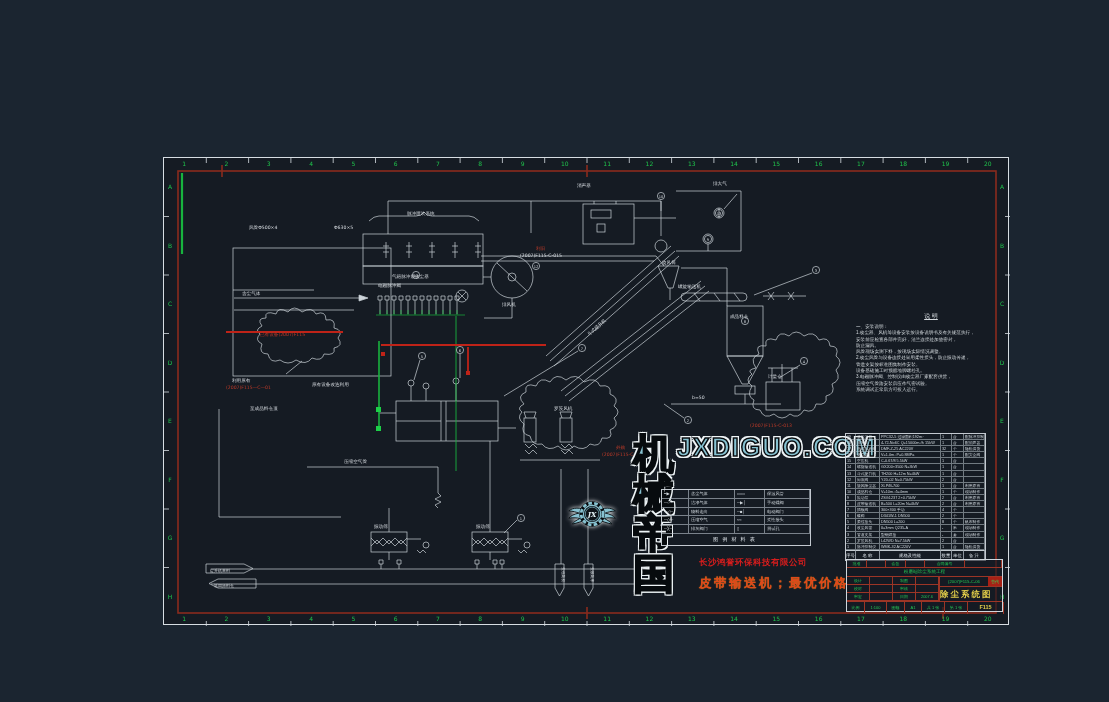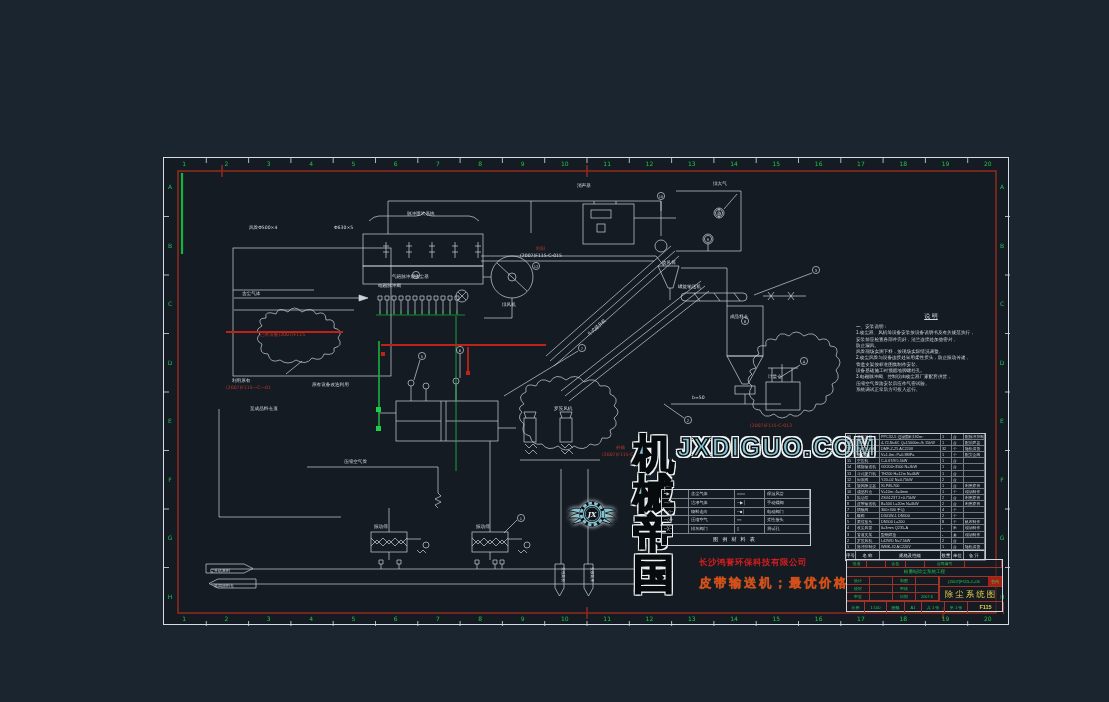--- a/index.html
+++ b/index.html
@@ -53,22 +53,22 @@
   #tb-row1{display:grid;grid-template-columns:20px 19px 20px 19px 40px 37px;height:8px;}
   #tb-row2{height:8px;border-bottom:0.5px solid #9c3526;color:#23c553;font-size:4.6px;
     line-height:8px;text-align:center;white-space:nowrap;overflow:hidden;}
   #tb-row3{display:flex;height:24px;}
   #tb-left{width:92px;display:grid;grid-template-columns:23px 23px 23px 23px;
     grid-auto-rows:8px;border-right:0.5px solid #9c3526;}
   #tb-right{width:63px;display:flex;flex-direction:column;}
   #tb-no{height:9px;display:flex;border-bottom:0.5px solid #9c3526;}
   #tb-no .no{flex:1;color:#23c553;font-size:4.2px;line-height:9px;text-align:center;white-space:nowrap;overflow:hidden;}
   #tb-no .badge{width:14px;background:#a82015;color:#2fe05a;font-size:4px;line-height:9px;text-align:center;}
-  #tb-title{flex:1;color:#e3cf4a;font-size:8.5px;font-weight:normal;letter-spacing:2px;
-    text-align:center;line-height:15px;white-space:nowrap;overflow:hidden;}
+  #tb-title{flex:1;color:#e3cf4a;font-size:8.5px;font-weight:bold;letter-spacing:2px;
+    text-align:left;line-height:15px;white-space:nowrap;overflow:hidden;}
   #tb-row4{display:grid;grid-template-columns:18px 22px 18px 17px 23px 23px 36px;height:12px;
     border-top:0.5px solid #9c3526;}
   #tb-row4 div{border-right:0.5px solid #9c3526;color:#23c553;font-size:4px;line-height:11px;
     text-align:center;white-space:nowrap;overflow:hidden;}
   #tb-row4 .code{color:#e3cf4a;font-size:5.5px;font-weight:bold;}
   
   #company{position:absolute;left:696px;top:556px;width:140px;height:52px;z-index:6;display:flex;}
   #company .col{display:flex;flex-direction:column;margin-left:3px;}
   #co-name{color:#d61d1d;font-size:8.5px;font-weight:bold;line-height:13px;letter-spacing:.5px;white-space:nowrap;}
   #co-slogan{color:#e0481a;font-size:12.5px;font-weight:bold;letter-spacing:2.5px;line-height:20px;

